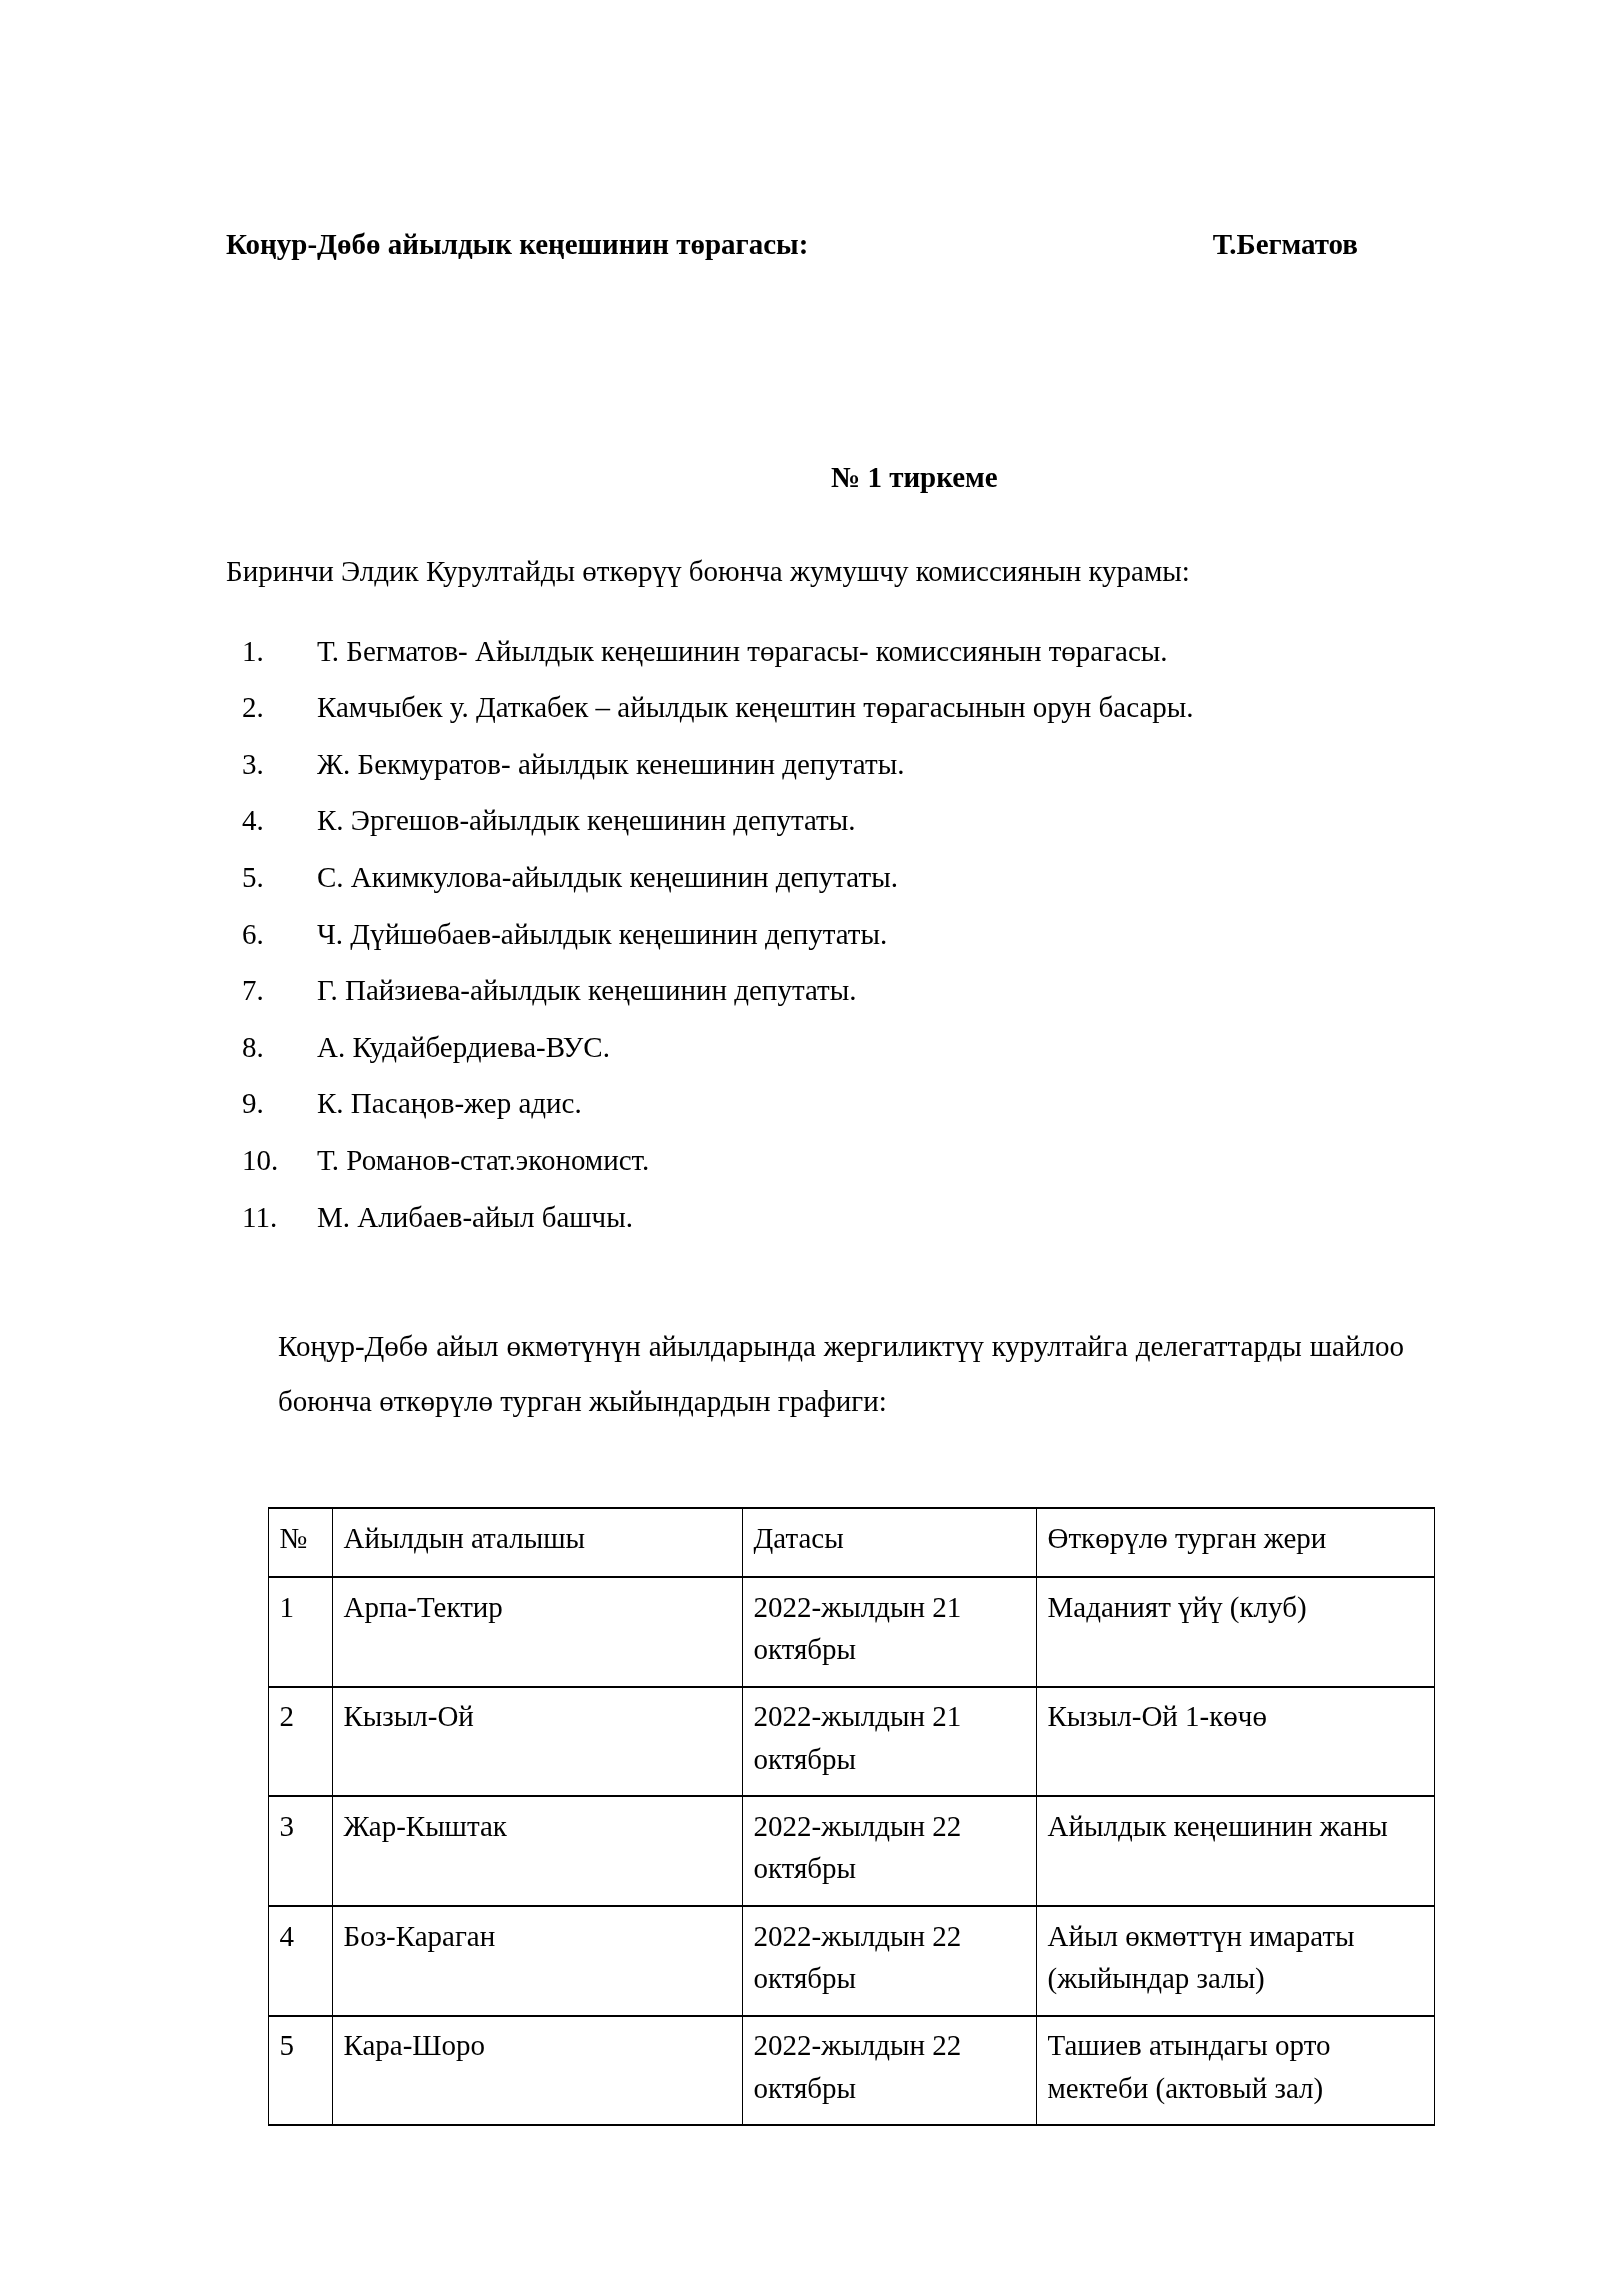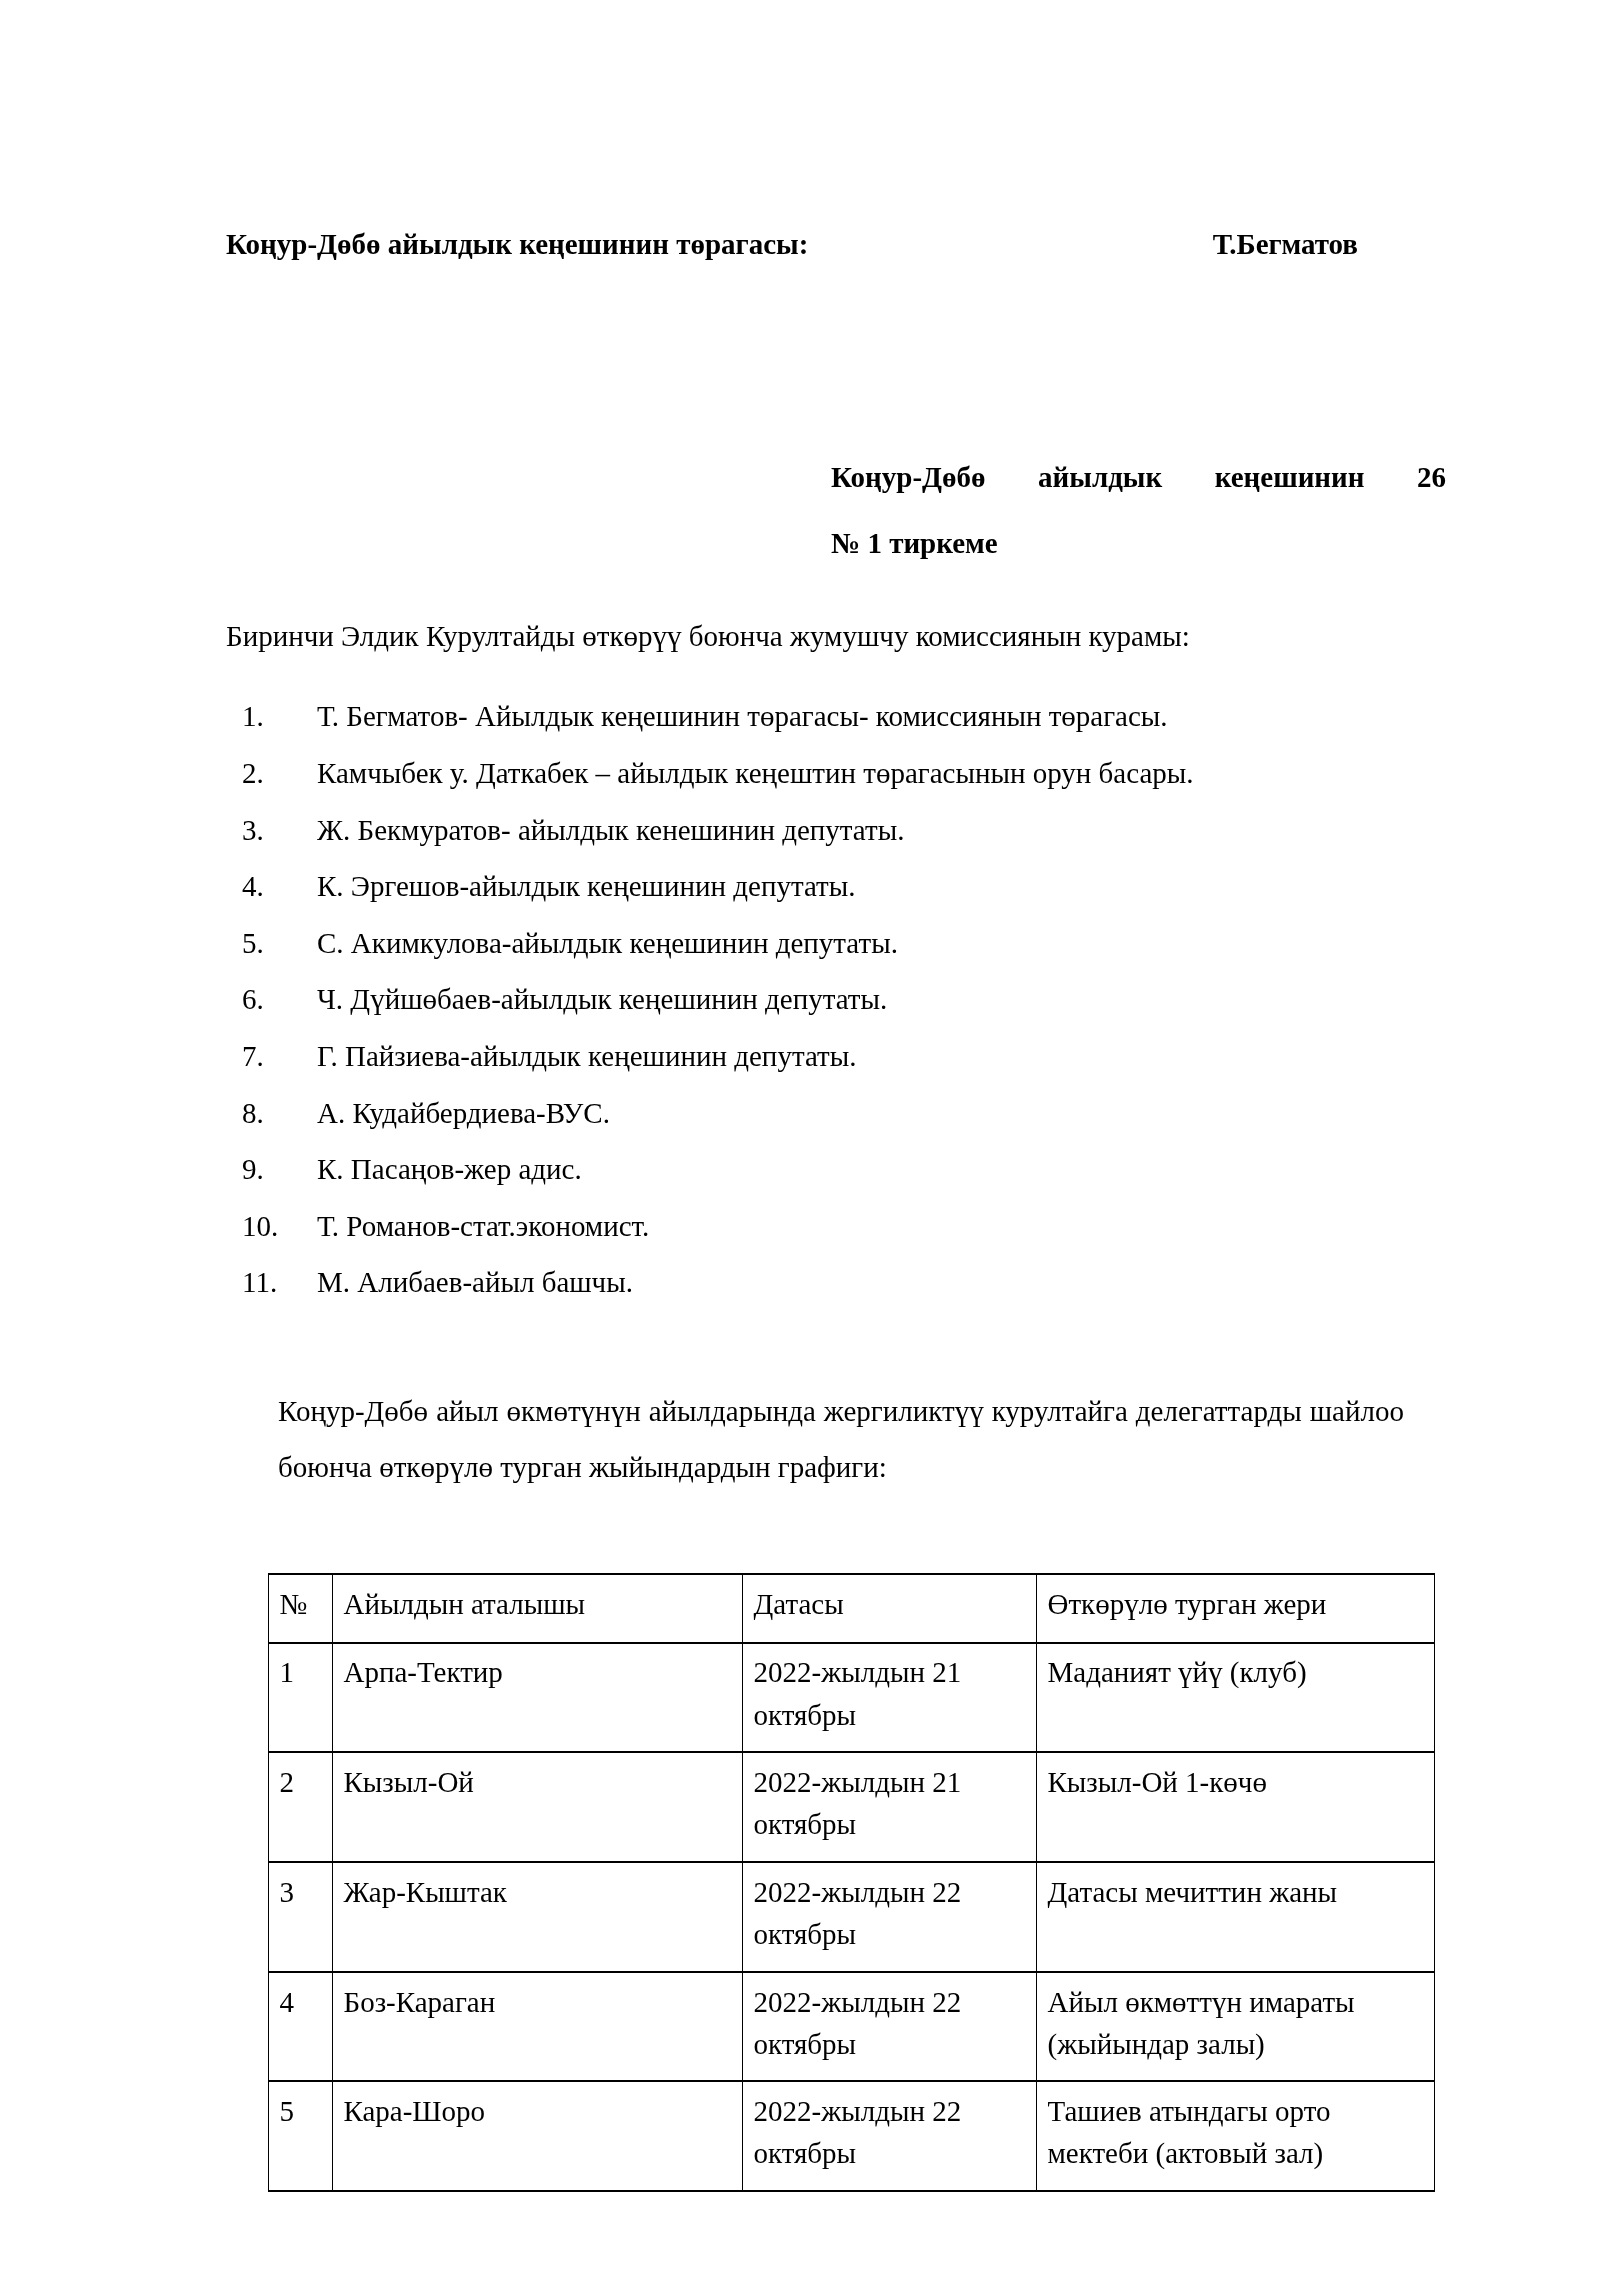--- a/index.html
+++ b/index.html
@@ -103,21 +103,20 @@
 <body>
 
 <div class="page">
 
   <div class="signature-line">
     <span>Коңур-Дөбө айылдык кеңешинин төрагасы:</span>
     <span>Т.Бегматов</span>
   </div>
 
   <div class="annex-note">
-    <div class="annex-line">Коңур-Дөбө айылдык кеңешинин 26</div>
     <div class="annex-line">№ 1 тиркеме</div>
   </div>
 
   <div class="commission-intro">Биринчи Элдик Курултайды өткөрүү боюнча жумушчу комиссиянын курамы:</div>
 
   <div class="commission-list">
     <div class="commission-item">
       <span class="item-number">1.</span>
       <span class="item-text">Т. Бегматов- Айылдык кеңешинин төрагасы- комиссиянын төрагасы.</span>
     </div>
@@ -190,21 +189,21 @@
       <tr>
         <td>2</td>
         <td>Кызыл-Ой</td>
         <td>2022-жылдын 21 октябры</td>
         <td>Кызыл-Ой 1-көчө</td>
       </tr>
       <tr>
         <td>3</td>
         <td>Жар-Кыштак</td>
         <td>2022-жылдын 22 октябры</td>
-        <td>Датасы мечиттин жаны</td>
+        <td>Айылдык кеңешинин жаны</td>
       </tr>
       <tr>
         <td>4</td>
         <td>Боз-Караган</td>
         <td>2022-жылдын 22 октябры</td>
         <td>Айыл өкмөттүн имараты (жыйындар залы)</td>
       </tr>
       <tr>
         <td>5</td>
         <td>Кара-Шоро</td>

